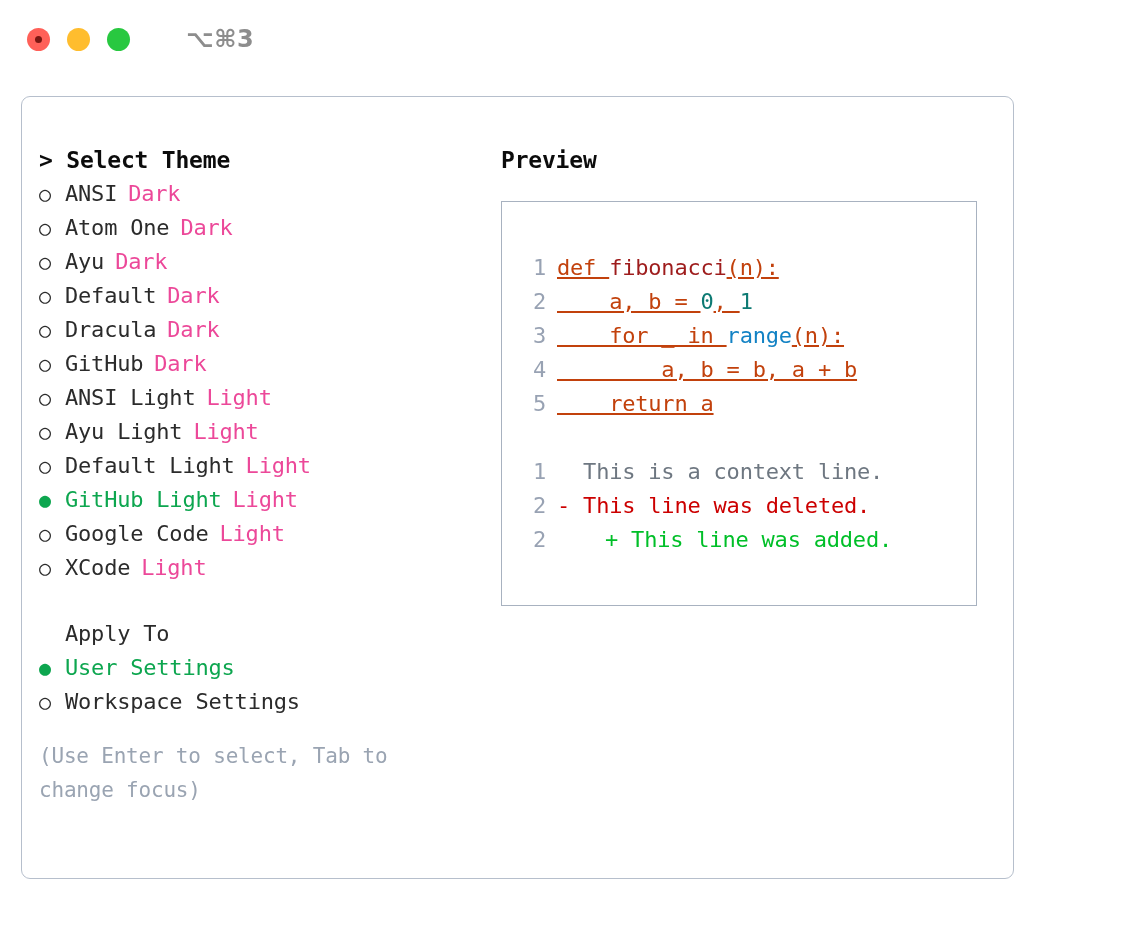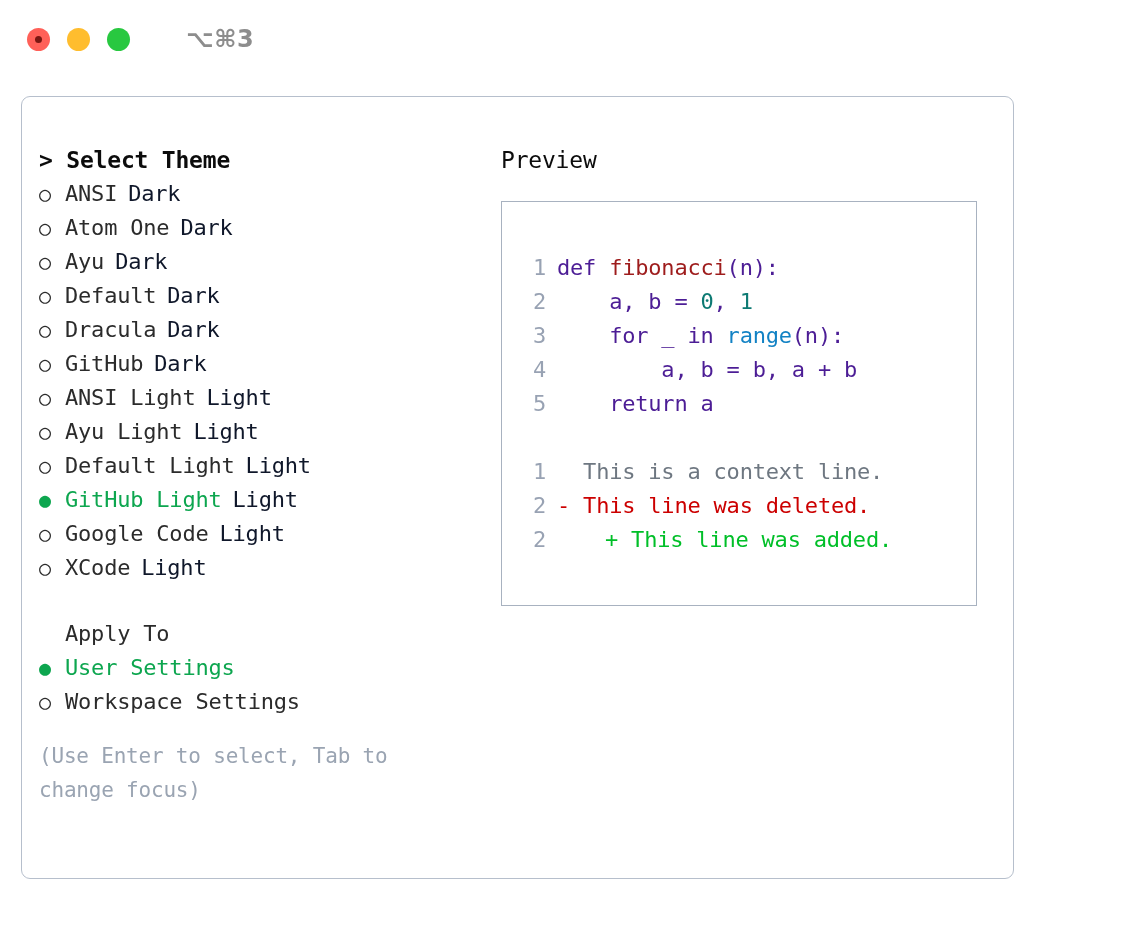--- a/index.html
+++ b/index.html
@@ -122,21 +122,21 @@
     width: 26px;
     flex: 0 0 26px;
     font-size: 20px;
     color: #2b2b2b;
     display: inline-block;
   }
   .bullet.on { color: #0da64f; }
   .opt-label { color: #2b2b2b; }
   .opt-row.selected .opt-label { color: #0da64f; }
   .opt-tag {
-    color: #0f172a;
+    color: #ec4899;
     margin-left: 11px;
     text-align: right;
   }
 
   .group-head {
     font-size: 22px;
     line-height: 34px;
     color: #2b2b2b;
     padding-left: 26px;
     white-space: pre;
@@ -156,21 +156,21 @@
 
   
   .right-col {
     position: absolute;
     left: 479px;
     top: 46px;
     width: 490px;
   }
   .preview-title {
     font-size: 23px;
-    font-weight: 400;
+    font-weight: 700;
     color: #0c0c0c;
     line-height: 34px;
     letter-spacing: -0.2px;
   }
   .preview-box {
     margin-top: 24px;
     width: 476px;
     height: 405px;
     border: 1.5px solid #a8b2c0;
     box-sizing: border-box;
@@ -191,21 +191,21 @@
     flex: 0 0 24px;
     text-align: right;
     color: #98a2b3;
     margin-right: 11px;
   }
   .code-text { color: #24292e; }
 
   .tok-fn   { color: #9e1c1c; text-align: center; }
   .tok-num  { color: #0d7a73; }
   .tok-call { color: #1282c4; }
-  .tok-plain{ color: #4c1d95; }
+  .tok-plain{ color: #c2410c; text-decoration: underline; }
 
   .diff-gap { height: 34px; }
   .diff-ctx { color: #6e7781; }
   .diff-del { color: #cc0000; }
   .diff-add { color: #00bf28; margin-left: 48px; }
 </style>
 </head>
 <body>
 
 <div class="window">

